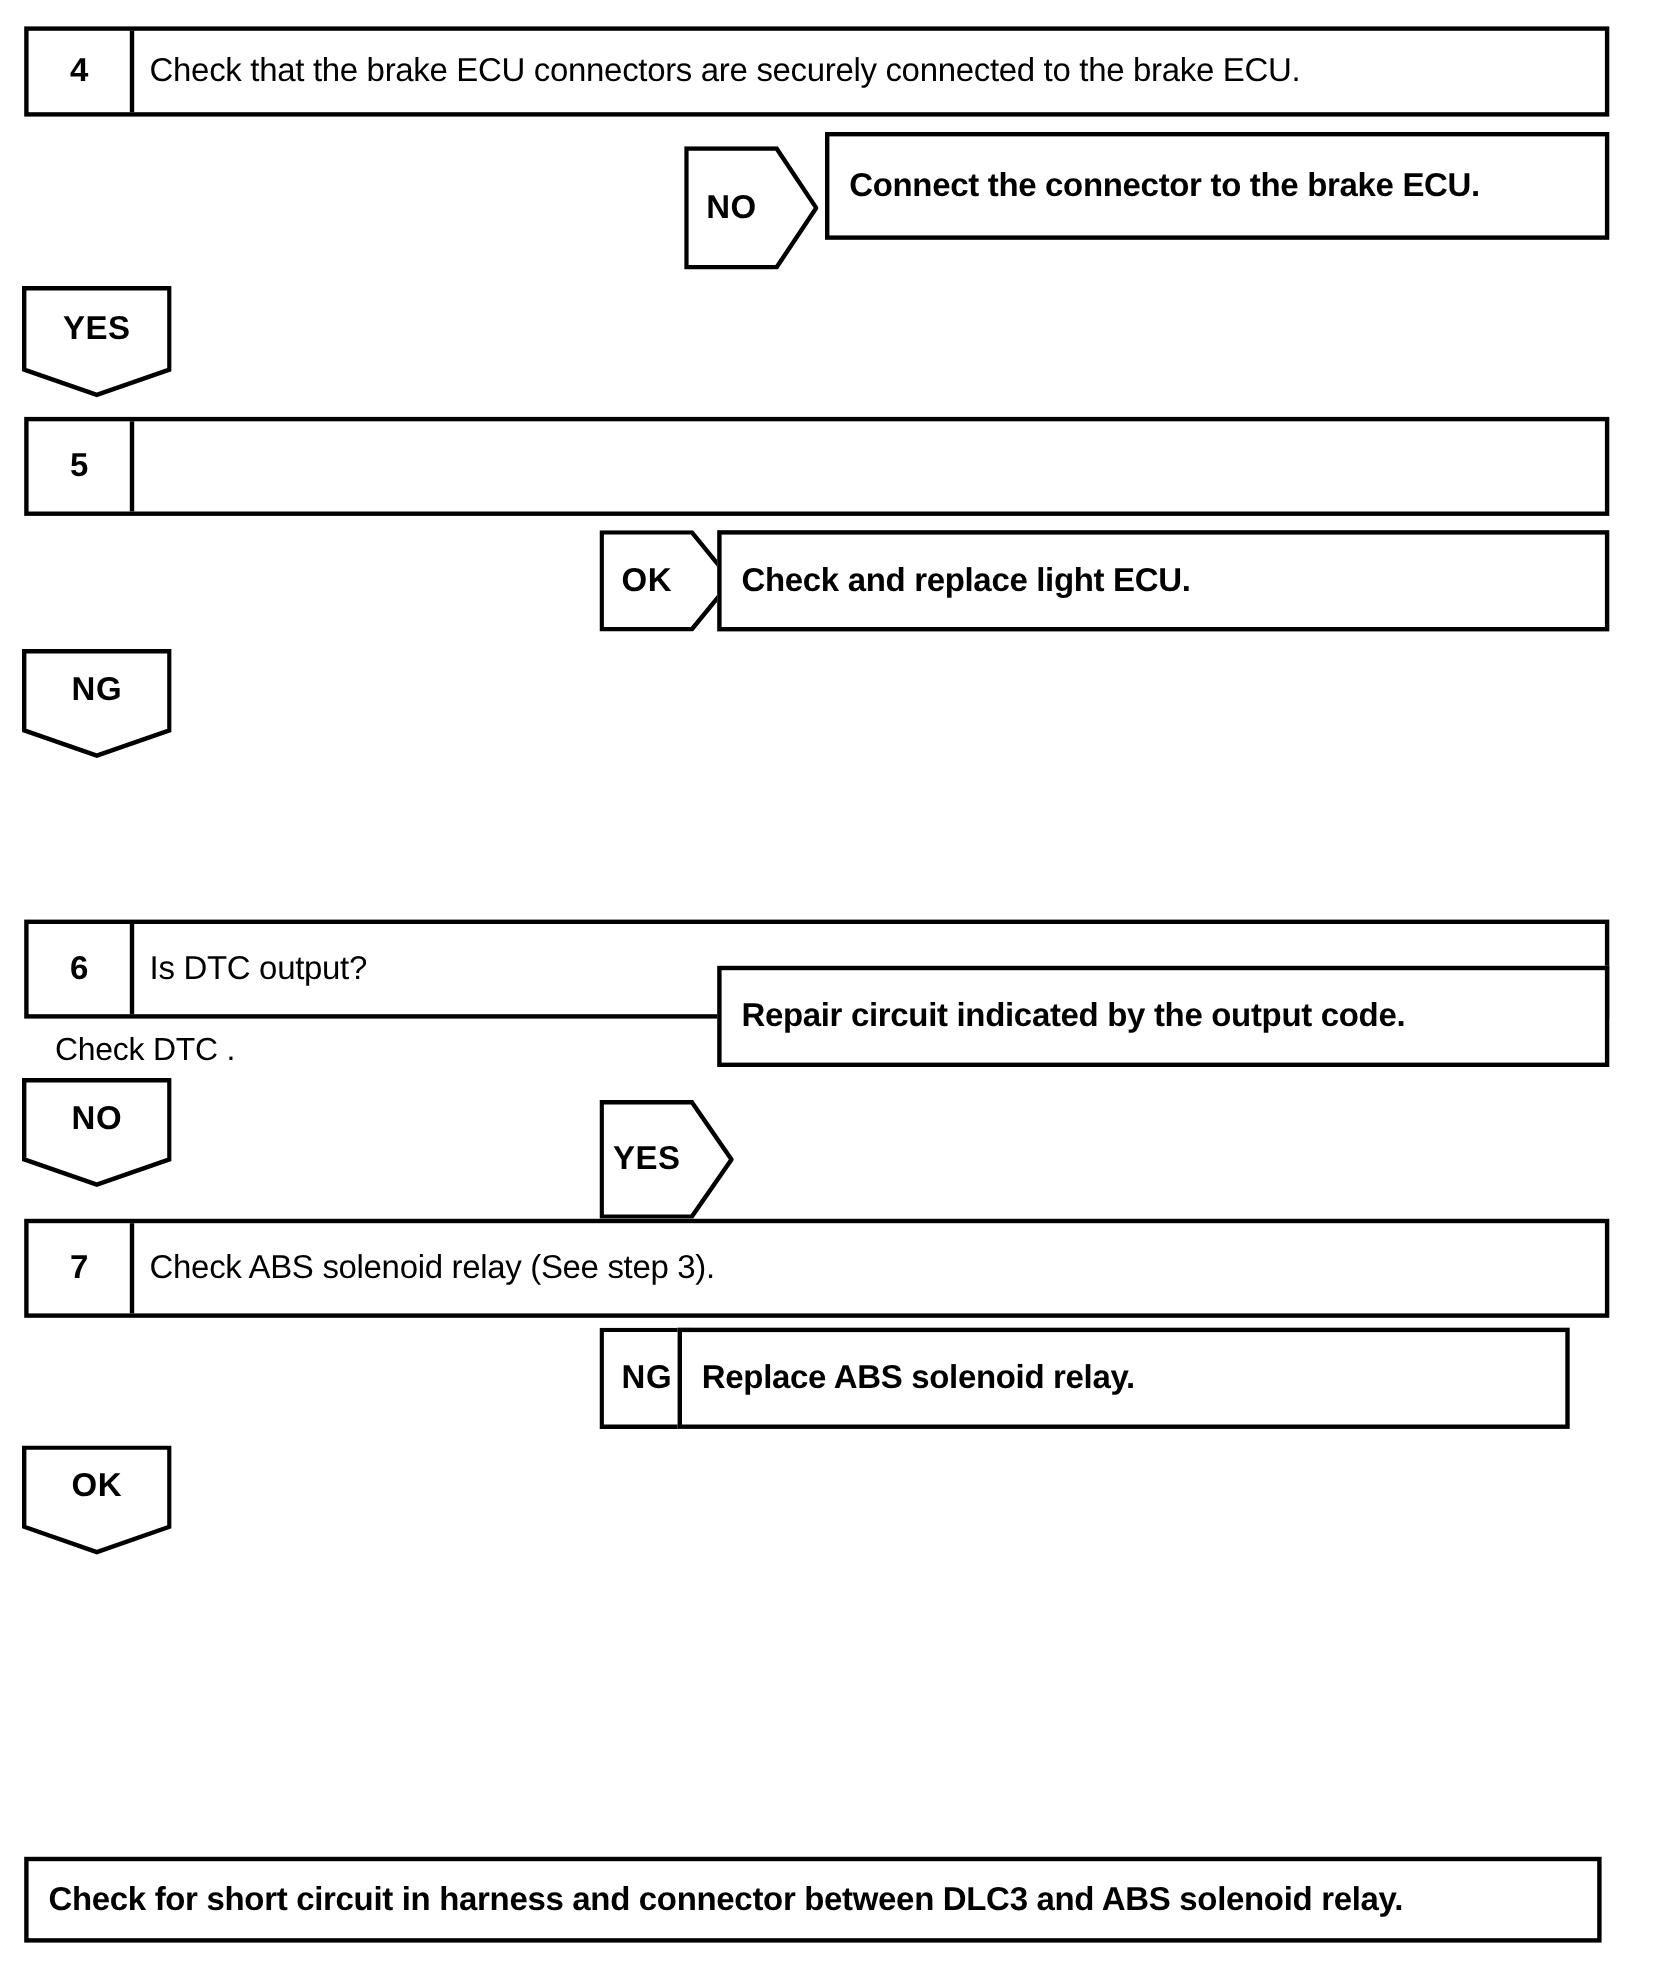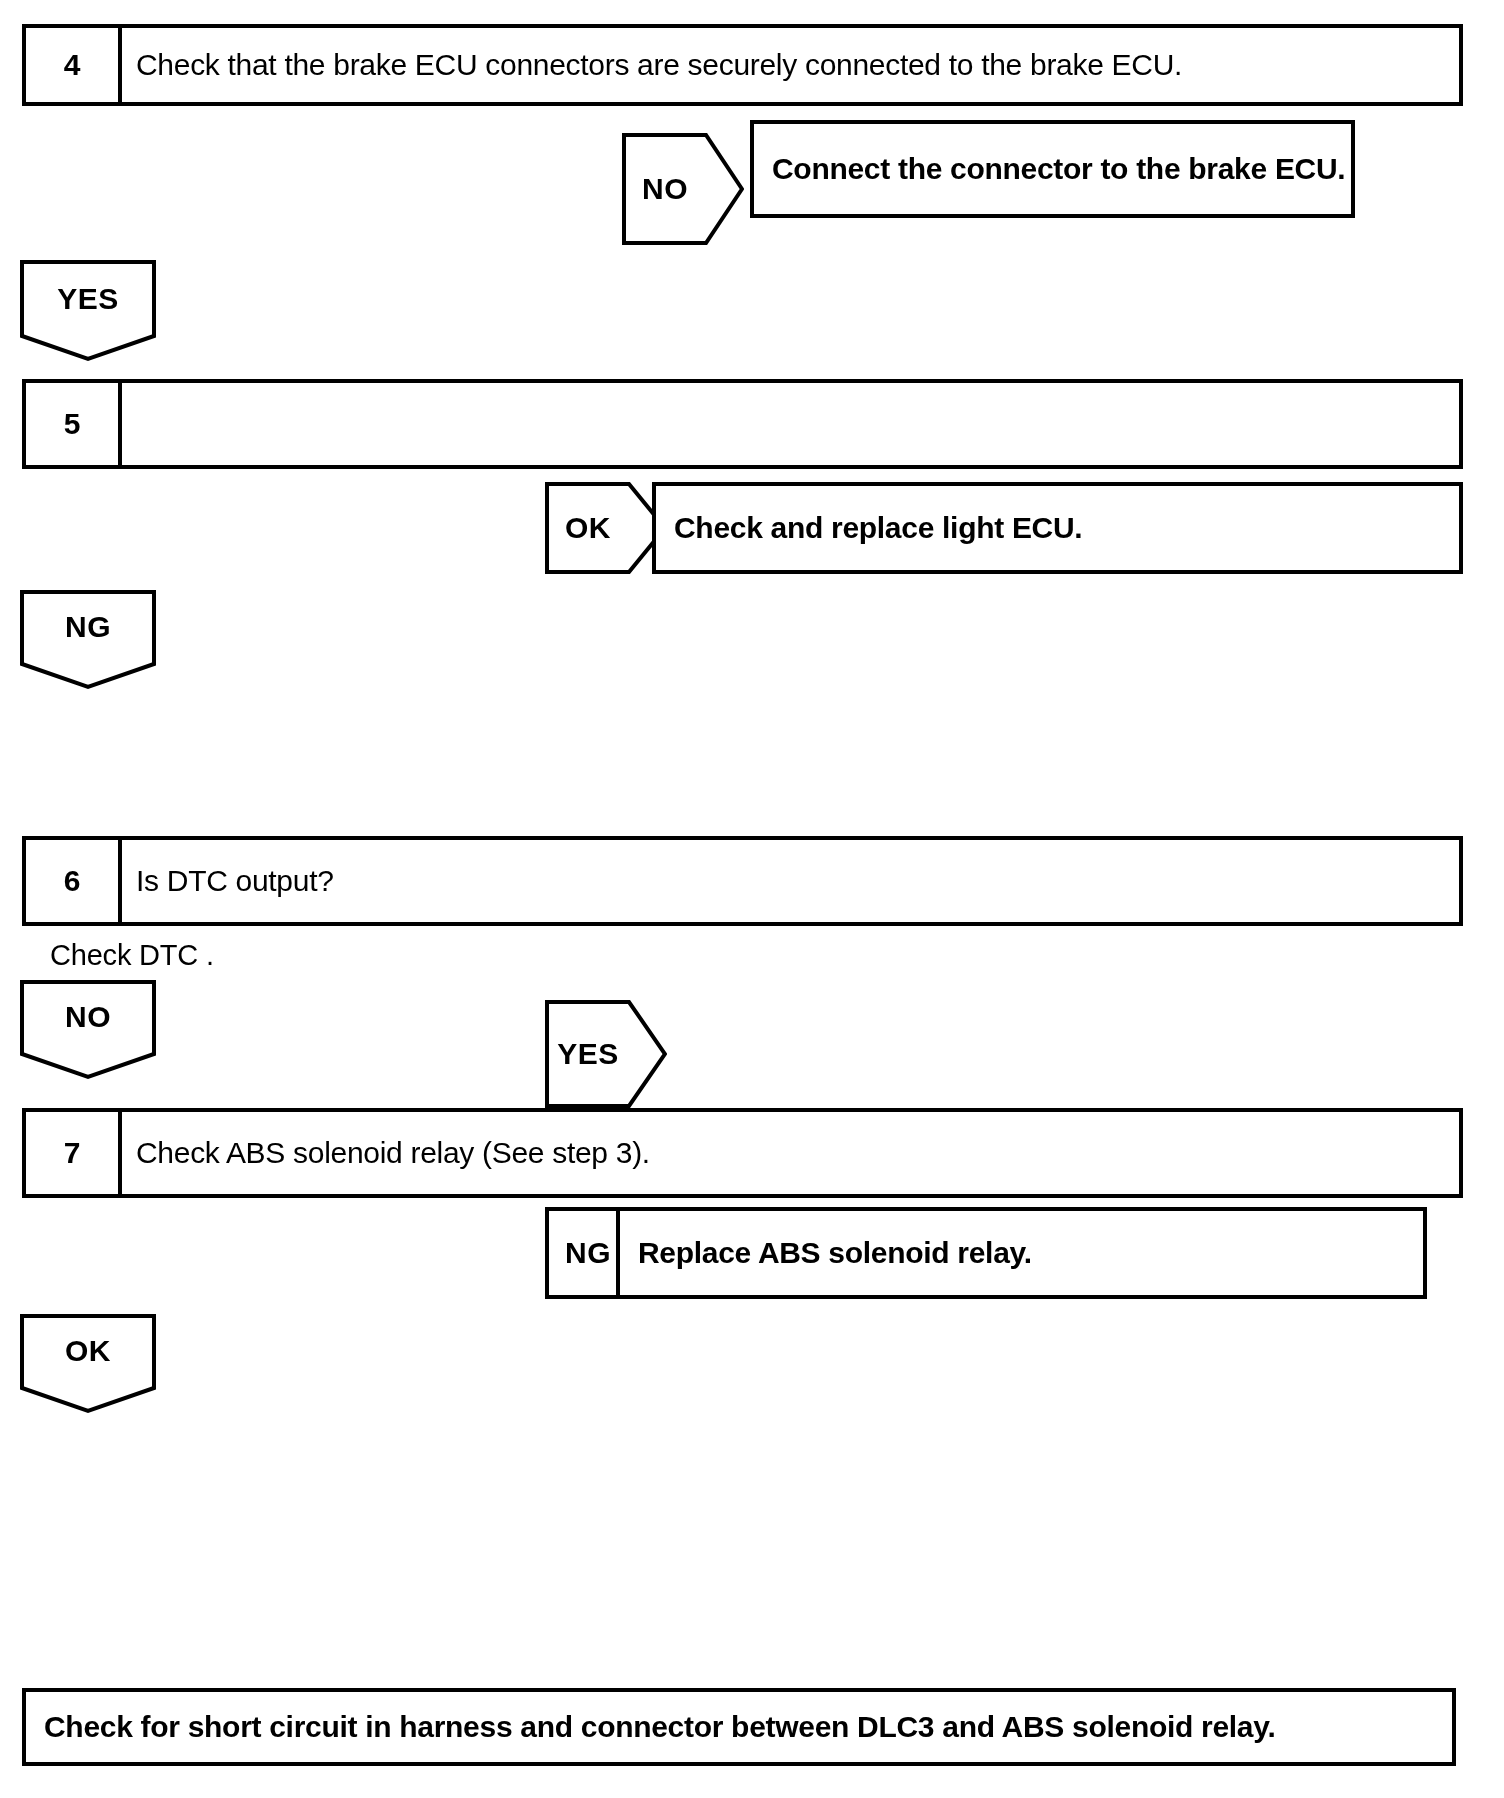--- a/index.html
+++ b/index.html
@@ -143,21 +143,21 @@
     <div class="step-text">Check that the brake ECU connectors are securely connected to the brake ECU.</div>
   </div>
 
   <div class="chev" style="left:622px; top:133px; width:122px; height:112px;">
     <svg class="chev-shape" viewBox="0 0 122 112" preserveAspectRatio="none">
       <polygon points="2,2 84,2 120,56 84,110 2,110" fill="#ffffff" stroke="#000000" stroke-width="4"></polygon>
     </svg>
     <div class="chev-label">NO</div>
   </div>
 
-  <div class="plain-box" style="left:750px; top:120px; width:605px; height:98px;">Connect the connector to the brake ECU.</div>
+  <div class="plain-box" style="left:750px; top:120px; width:713px; height:98px;">Connect the connector to the brake ECU.</div>
 
   <div class="penn" style="left:20px; top:228px; width:136px; height:134px;">
     <svg class="penn-shape" viewBox="0 0 136 134" preserveAspectRatio="none">
       <polygon points="2,34 134,34 134,108 68,131 2,108" fill="#ffffff" stroke="#000000" stroke-width="4"></polygon>
     </svg>
     <div class="penn-label" style="top:34px; height:74px;">YES</div>
   </div>
 
   <div class="step-row" style="left:22px; top:379px; width:1441px; height:90px;">
     <div class="step-num">5</div>
@@ -186,20 +186,21 @@
 
   <div class="caption" style="left:18px; top:939px;margin-left:32px;">Check DTC .</div>
 
   <div class="chev" style="left:545px; top:1000px; width:122px; height:108px;">
     <svg class="chev-shape" viewBox="0 0 122 108" preserveAspectRatio="none">
       <polygon points="2,2 84,2 120,54 84,106 2,106" fill="#ffffff" stroke="#000000" stroke-width="4"></polygon>
     </svg>
     <div class="chev-label">YES</div>
   </div>
 
+  <div class="plain-box" style="left:652px; top:878px; width:811px; height:92px;">Repair circuit indicated by the output code.</div>
 
   <div class="penn" style="left:20px; top:980px; width:136px; height:100px;">
     <svg class="penn-shape" viewBox="0 0 136 100" preserveAspectRatio="none">
       <polygon points="2,2 134,2 134,74 68,97 2,74" fill="#ffffff" stroke="#000000" stroke-width="4"></polygon>
     </svg>
     <div class="penn-label">NO</div>
   </div>
 
   <div class="step-row" style="left:22px; top:1108px; width:1441px; height:90px;">
     <div class="step-num">7</div>

